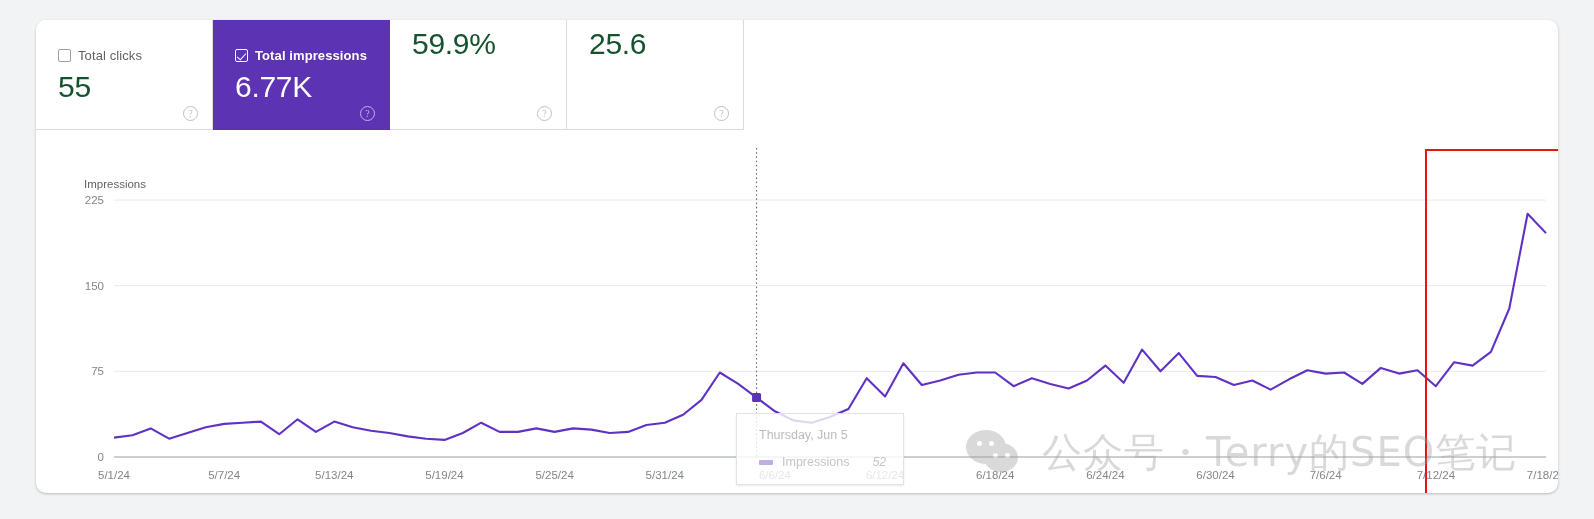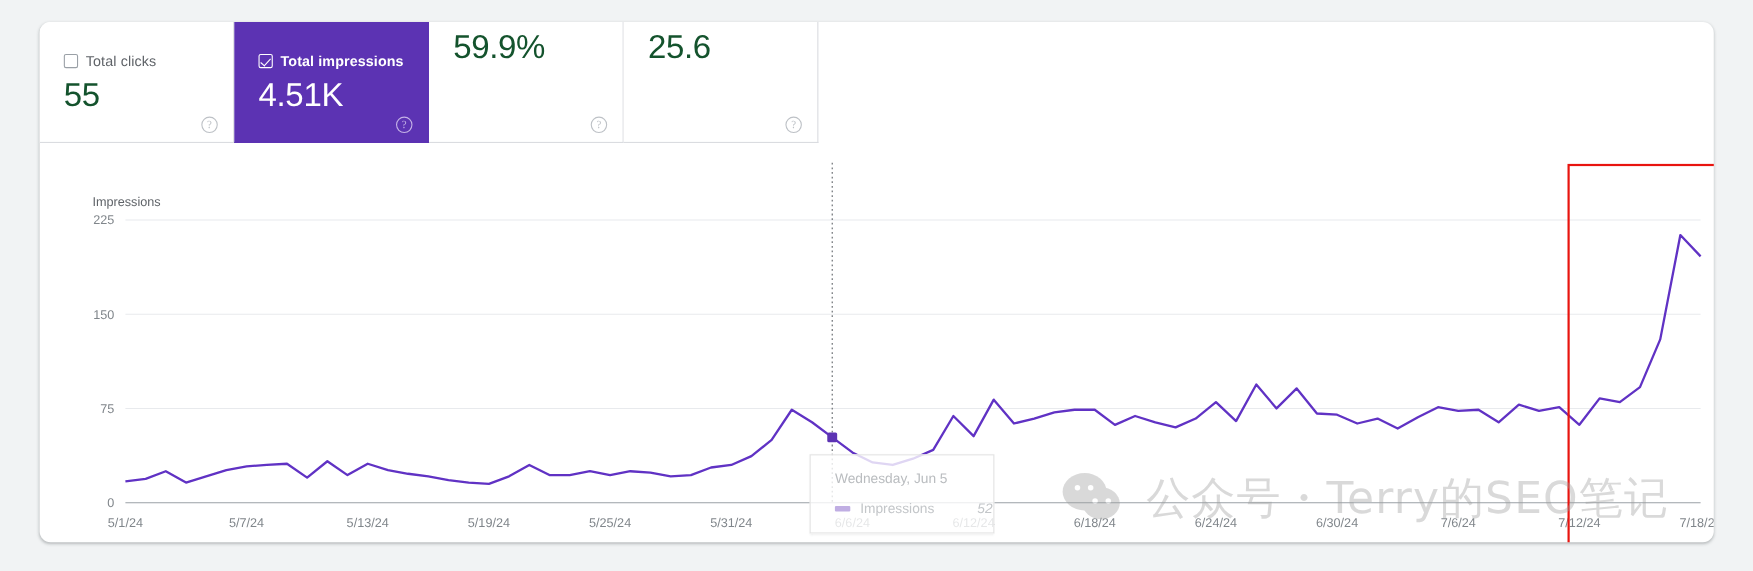--- a/index.html
+++ b/index.html
@@ -83,21 +83,21 @@
     position: absolute; left: 700px; top: 283px;
     width: 168px; height: 72px;
     background: rgba(255,255,255,.80);
     border: 1px solid #e3e3e3;
     box-shadow: 0 1px 2px rgba(60,64,67,.10);
   }
   .tt-title { font-size: 12.5px; color: #b9bcbf; padding: 14px 0 0 22px; }
   .tt-row { display: flex; align-items: center; gap: 9px; padding: 13px 0 0 22px; }
   .tt-swatch { width: 14px; height: 5px; background: #c0aee3; border-radius: 1px; }
   .tt-name { font-size: 12.5px; color: #c3c6c9; }
-  .tt-val { font-size: 12.5px; color: #c3c6c9; margin-left: 30px; font-style: italic; }
+  .tt-val { font-size: 12.5px; color: #c3c6c9; margin-left: 14px; font-style: italic; }
 
   
   .annot {
     position: absolute; left: 1389px; top: 129px;
     width: 149px; height: 368px;
     border: 2px solid #e8140f;
     pointer-events: none;
   }
 
   
@@ -134,21 +134,21 @@
         </div>
         <div class="card-value">55</div>
         <div class="qmark">?</div>
       </div>
 
       <div class="card selected">
         <div class="card-head">
           <span class="cbox"></span>
           <span class="card-label">Total impressions</span>
         </div>
-        <div class="card-value">4.51K</div>
+        <div class="card-value">6.77K</div>
         <div class="qmark">?</div>
       </div>
 
       <div class="card">
         <div class="card-value">59.9%</div>
         <div class="qmark">?</div>
       </div>
 
       <div class="card">
         <div class="card-value">25.6</div>
@@ -186,21 +186,21 @@
             <text x="1289.6923076923076" y="349" class="xtick">7/6/24</text>
             <text x="1399.8461538461538" y="349" class="xtick">7/12/24</text>
             <text x="1510" y="349" class="xtick">7/18/24</text>
           </g>
         <path id="seriespath" class="series" d="M78.0 307.6 L96.4 305.3 L114.7 298.4 L133.1 308.7 L151.4 303.0 L169.8 297.3 L188.2 293.9 L206.5 292.7 L224.9 291.6 L243.2 304.2 L261.6 289.3 L279.9 301.9 L298.3 291.6 L316.7 297.3 L335.0 300.7 L353.4 303.0 L371.7 306.4 L390.1 308.7 L408.5 309.9 L426.8 303.0 L445.2 292.7 L463.5 301.9 L481.9 301.9 L500.3 298.4 L518.6 301.9 L537.0 298.4 L555.3 299.6 L573.7 303.0 L592.1 301.9 L610.4 295.0 L628.8 292.7 L647.1 284.7 L665.5 269.9 L683.8 242.5 L702.2 253.9 L720.6 267.6 L738.9 281.3 L757.3 290.4 L775.6 292.7 L794.0 287.0 L812.4 279.0 L830.7 248.2 L849.1 266.5 L867.4 233.3 L885.8 255.0 L904.2 250.5 L922.5 244.8 L940.9 242.5 L959.2 242.5 L977.6 256.2 L995.9 248.2 L1014.3 253.9 L1032.7 258.5 L1051.0 250.5 L1069.4 235.6 L1087.7 252.8 L1106.1 219.6 L1124.5 241.3 L1142.8 223.1 L1161.2 245.9 L1179.5 247.0 L1197.9 255.0 L1216.3 250.5 L1234.6 259.6 L1253.0 249.3 L1271.3 240.2 L1289.7 243.6 L1308.1 242.5 L1326.4 253.9 L1344.8 237.9 L1363.1 243.6 L1381.5 240.2 L1399.8 256.2 L1418.2 232.2 L1436.6 235.6 L1454.9 221.9 L1473.3 178.5 L1491.6 83.7 L1510.0 103.1"></path>
         <line id="focusline" class="focusline" x1="720.5641025641025" x2="720.5641025641025" y1="18" y2="327"></line>
         <rect id="focusdot" class="focusdot" width="9" height="9" rx="1.5" x="716.0641025641025" y="263.1044444444444"></rect>
       </svg>
 
       <div class="tooltip">
-        <div class="tt-title">Wednesday, Jun 5</div>
+        <div class="tt-title">Thursday, Jun 5</div>
         <div class="tt-row">
           <span class="tt-swatch"></span>
           <span class="tt-name">Impressions</span>
           <span class="tt-val">52</span>
         </div>
       </div>
     </div>
 
     <div class="annot"></div>
 

